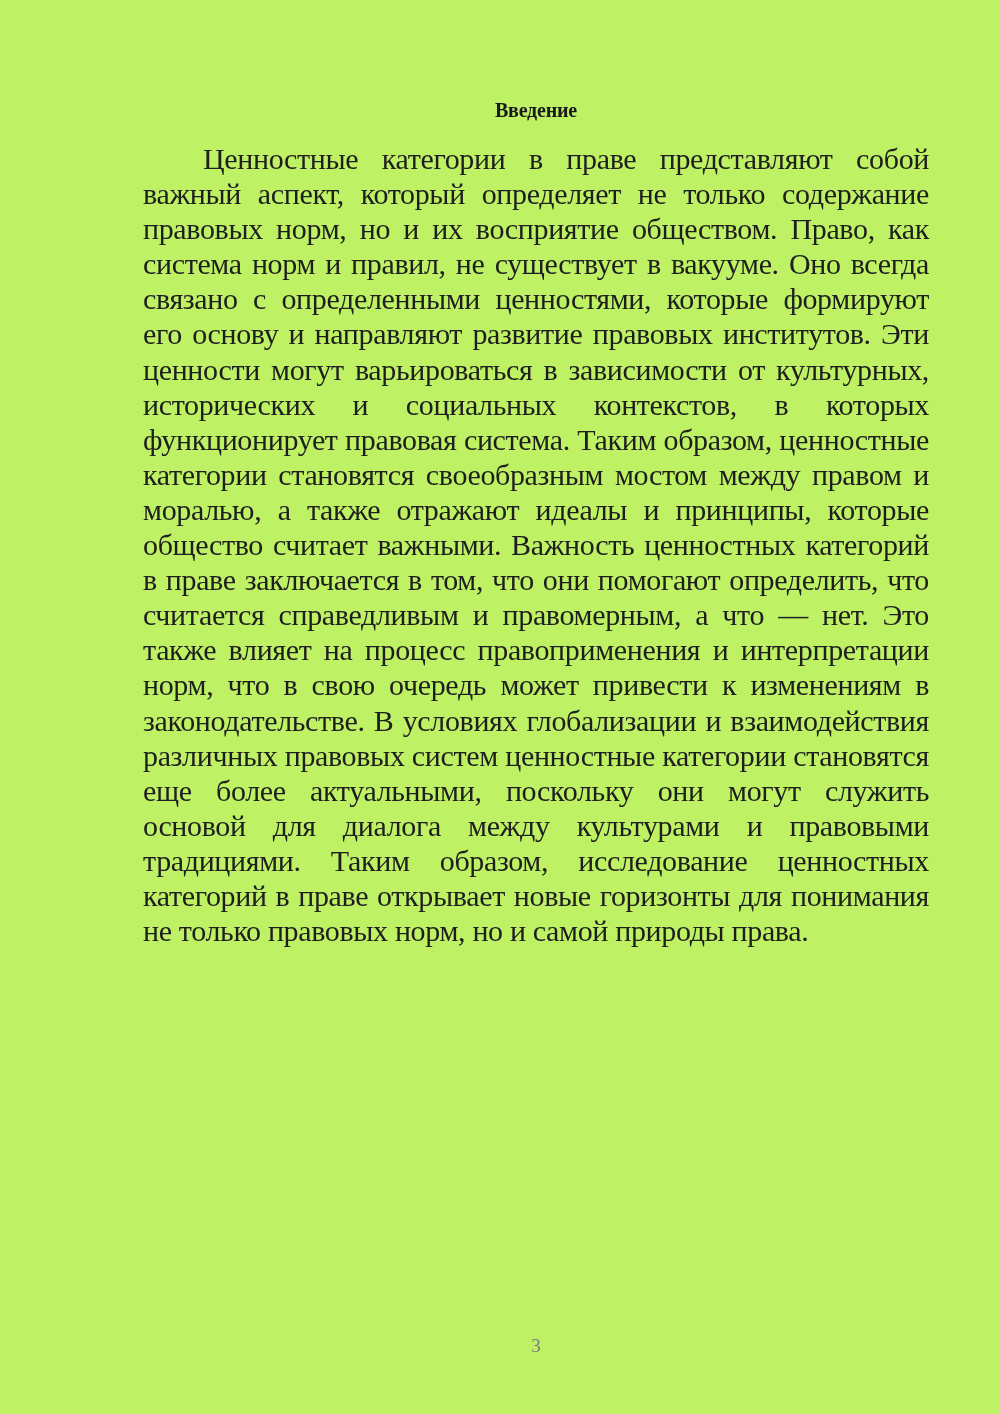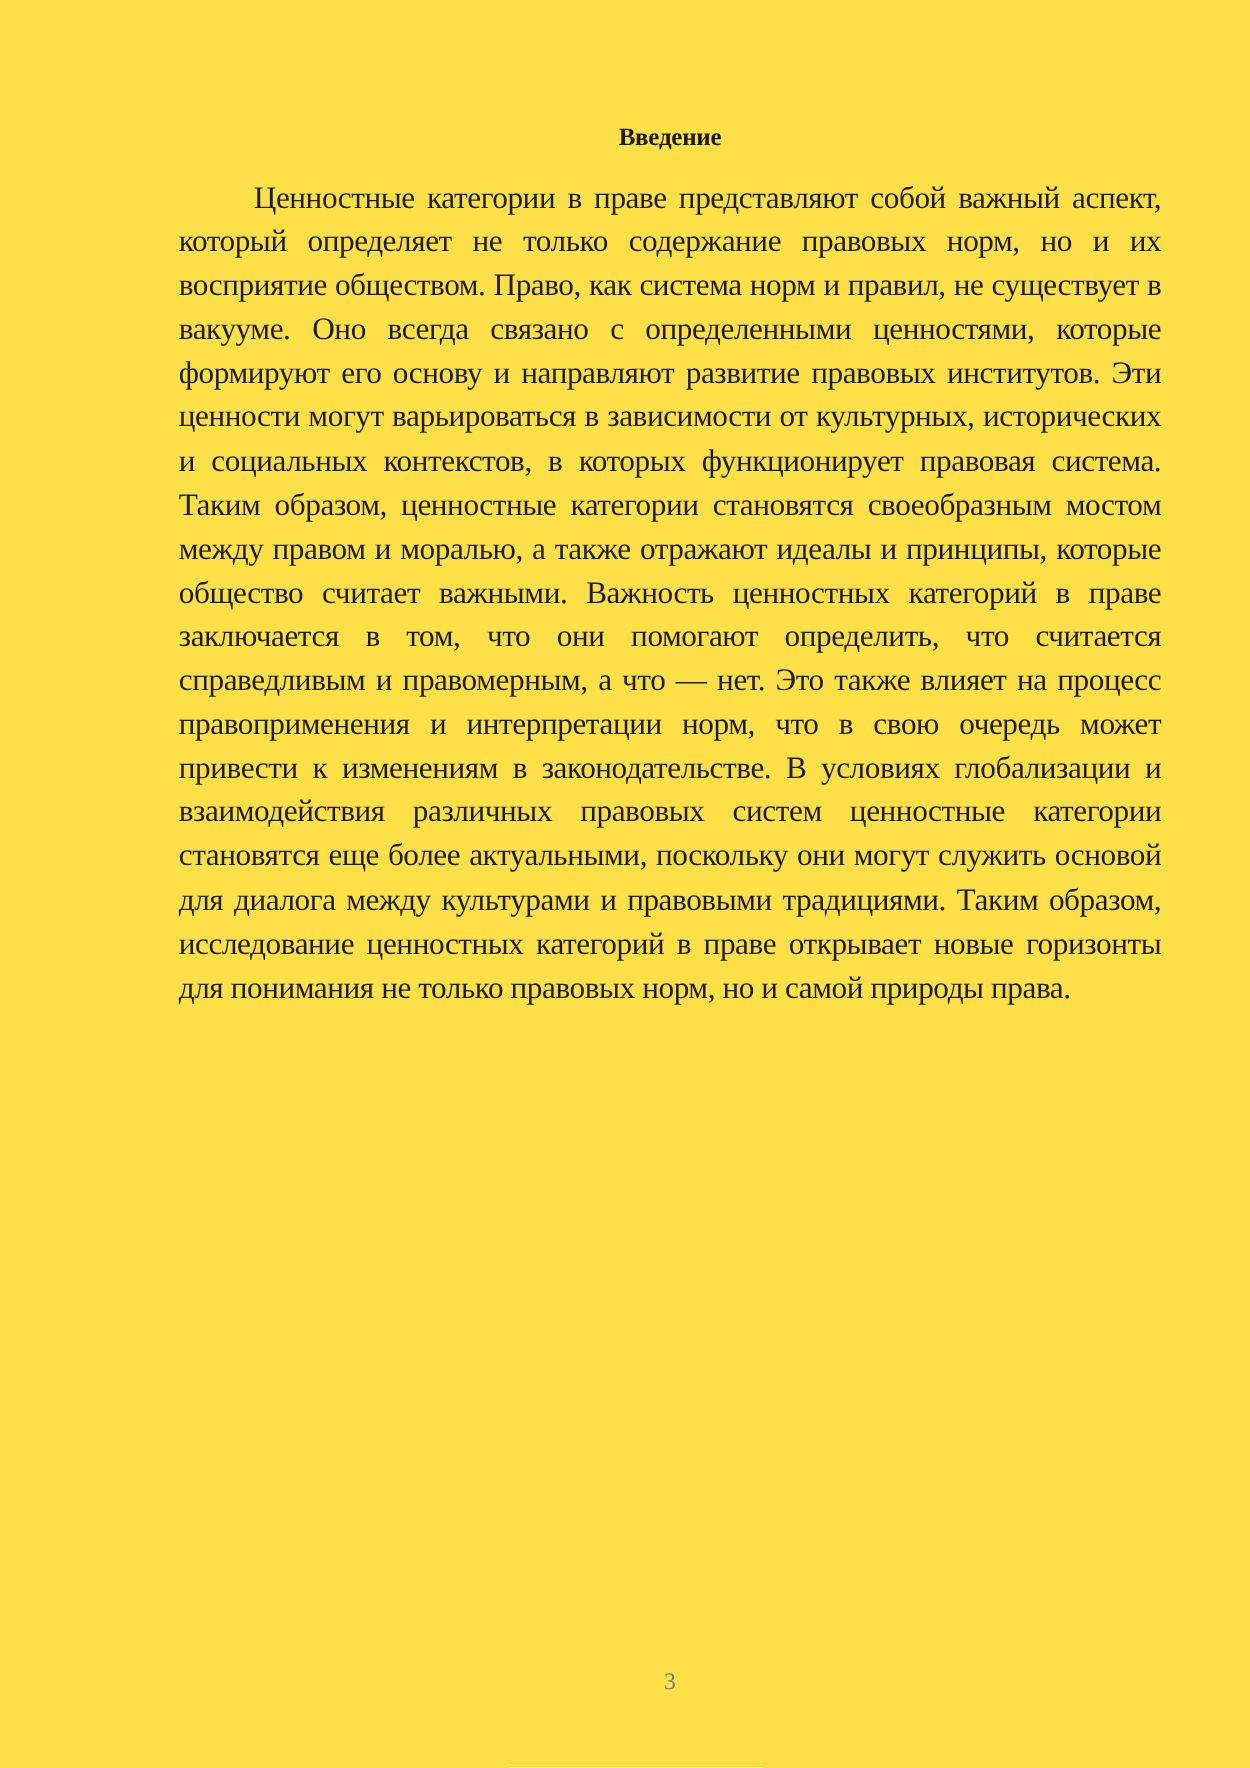--- a/index.html
+++ b/index.html
@@ -14,40 +14,40 @@
       overflow: hidden;
       font-family: "Liberation Serif", "DejaVu Serif", serif;
       color: #1a1a1a;
     }
     .page {
       position: absolute;
       left: 0;
       top: 0;
       width: 1000px;
       height: 1414px;
-      background: #fde047;
+      background: #bef264;
     }
     .heading {
       position: absolute;
       left: 0;
       width: 1072px;
       top: 96px;
       text-align: center;
       font-weight: bold;
       font-size: 20px;
       line-height: 28px;
       letter-spacing: -0.2px;
       color: #1a1a1a;
     }
     .body-text {
       position: absolute;
       left: 143px;
       top: 141px;
       width: 786px;
-      font-size: 25px;
+      font-size: 30px;
       line-height: 35.1px;
       text-align: justify;
       text-indent: 60px;
       margin: 0;
       color: #1e1e1e;
       letter-spacing: -0.35px;
       word-spacing: 0px;
     }
     .page-number {
       position: absolute;

